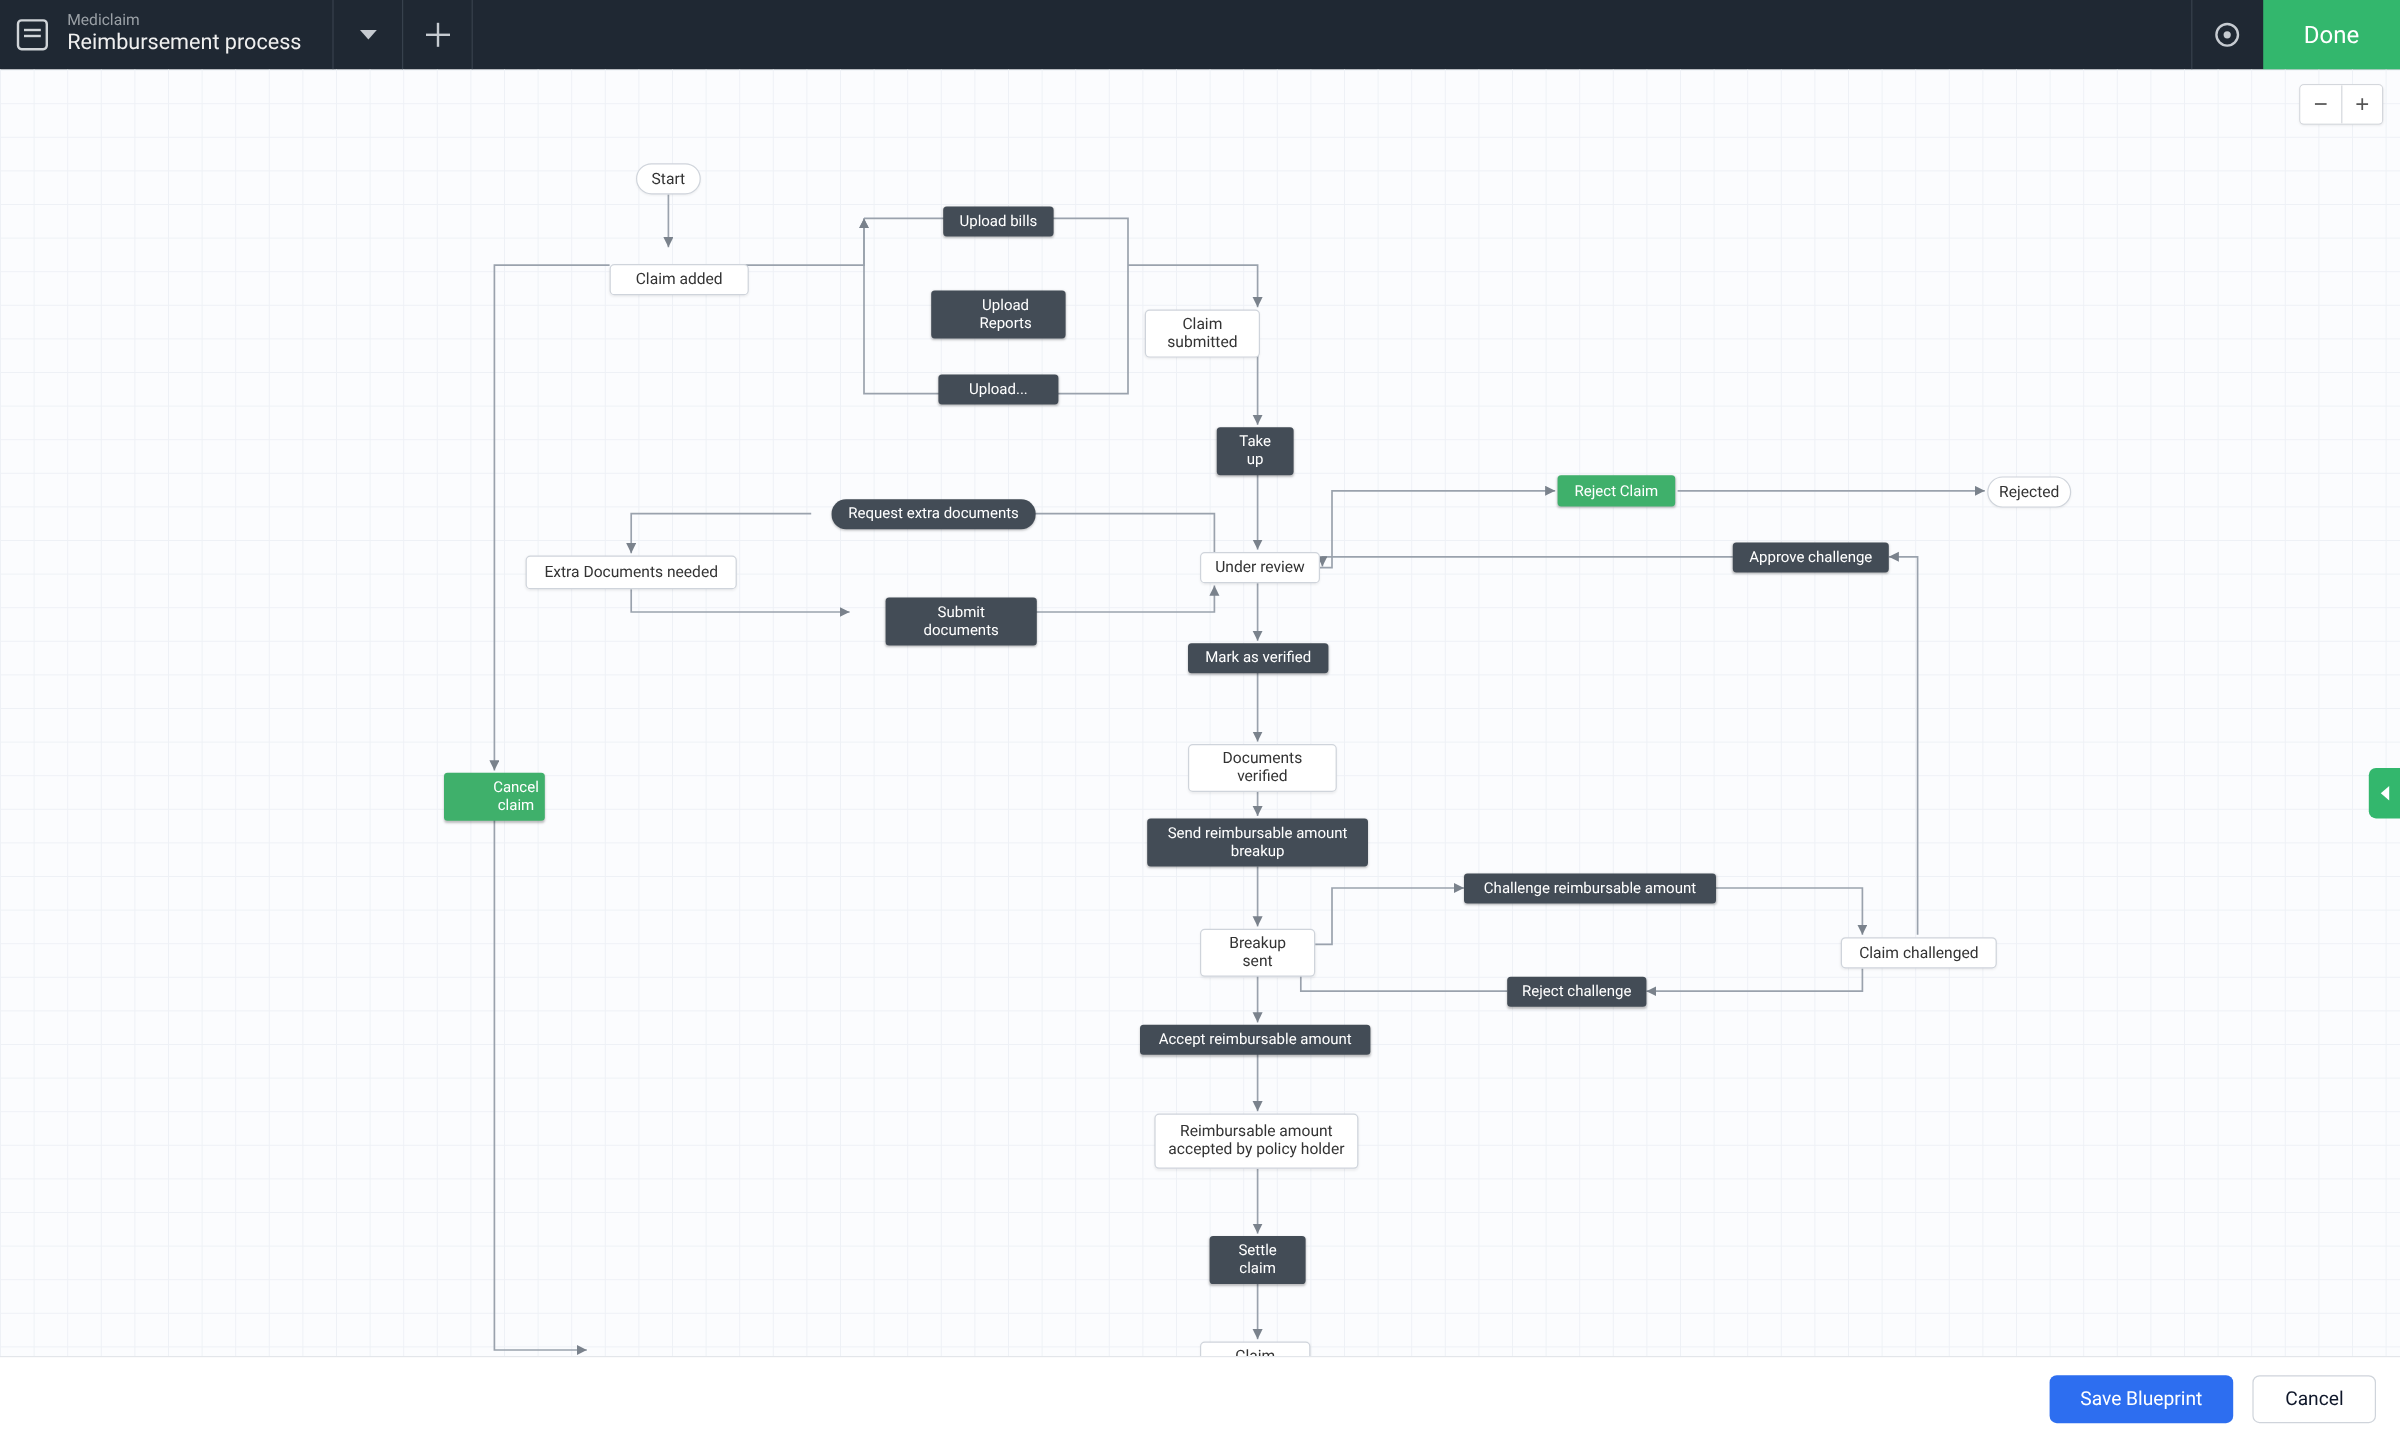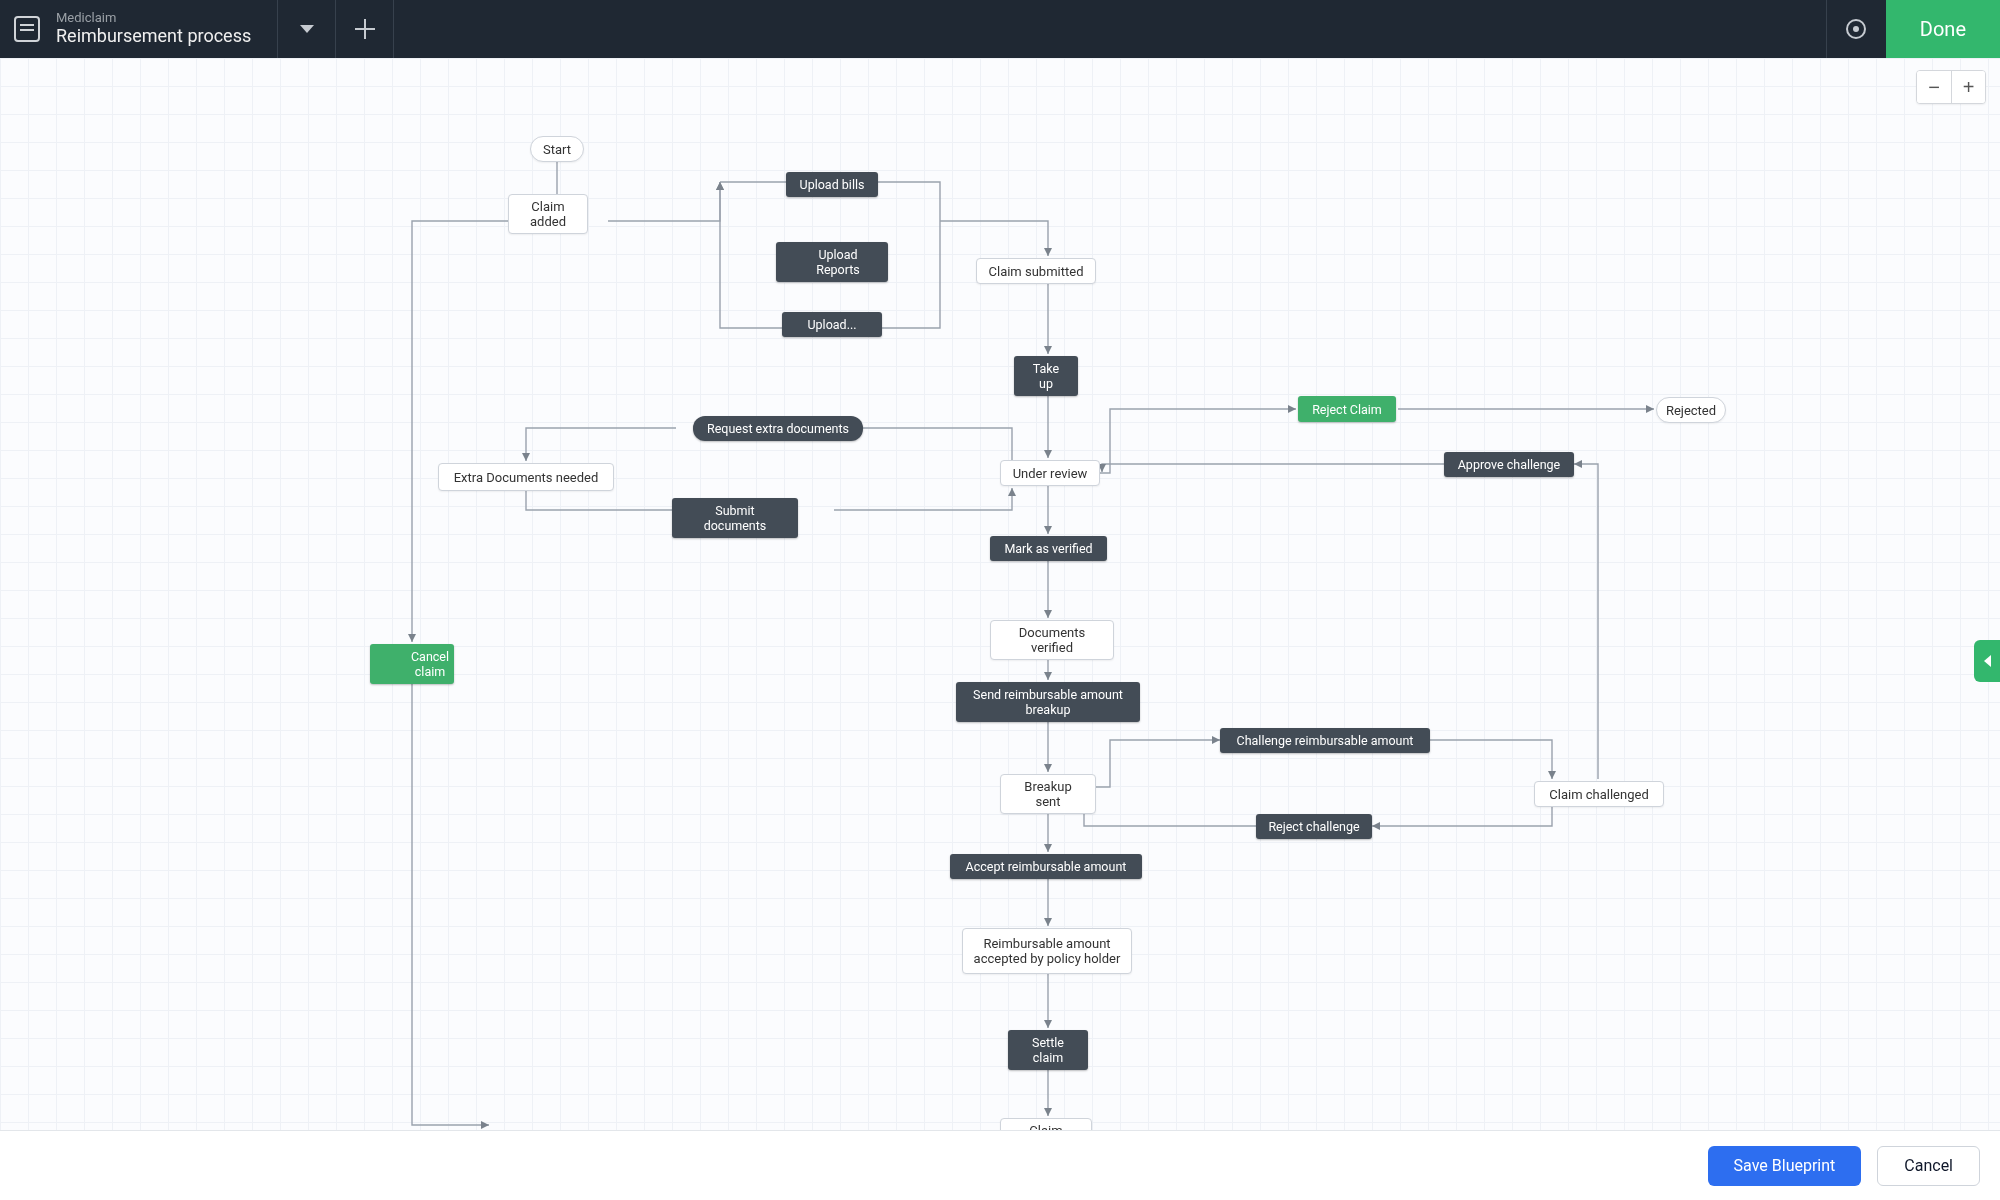--- a/index.html
+++ b/index.html
@@ -251,37 +251,37 @@
 
       <path d="M1048 916 L1048 970"></path>
       <path d="M1048 996 L1048 1058"></path>
 
       <path d="M508 163 L412 163 L412 584"></path>
       <path d="M412 612 L412 1067 L489 1067"></path>
     </g>
   </svg>
 
 <div class="node terminal" style="left: 530px; top: 78px; width: 54px; min-height: 26px;">Start</div>
-    <div class="node" style="left: 508px; top: 136px; width: 80px; min-height: 26px;">Claim added</div>
-    <div class="node" style="left: 976px; top: 200px; width: 120px; min-height: 26px;">Claim submitted</div>
+    <div class="node" style="left: 508px; top: 162px; width: 116px; min-height: 26px;">Claim added</div>
+    <div class="node" style="left: 954px; top: 200px; width: 96px; min-height: 26px;">Claim submitted</div>
     <div class="node" style="left: 1000px; top: 402px; width: 100px; min-height: 26px;">Under review</div>
     <div class="node" style="left: 438px; top: 405px; width: 176px; min-height: 28px;">Extra Documents needed</div>
     <div class="node" style="left: 990px; top: 562px; width: 124px; min-height: 26px;">Documents verified</div>
     <div class="node" style="left: 1000px; top: 716px; width: 96px; min-height: 26px;">Breakup sent</div>
     <div class="node" style="left: 1534px; top: 723px; width: 130px; min-height: 26px;">Claim challenged</div>
     <div class="node" style="left: 962px; top: 870px; width: 170px; min-height: 46px;">Reimbursable amount accepted by policy holder</div>
     <div class="node" style="left: 1000px; top: 1060px; width: 92px; min-height: 26px;">Claim settled</div>
     <div class="node terminal" style="left: 491px; top: 1054px; width: 74px; min-height: 26px; margin-top: 40px;">Cancelled</div>
     <div class="node terminal" style="left: 1656px; top: 339px; width: 70px; min-height: 26px;">Rejected</div>
     <div class="trans" style="left: 786px; top: 114px; width: 92px; min-height: 24px;">Upload bills</div>
     <div class="trans" style="left: 776px; top: 184px; width: 112px; min-height: 24px; padding-left: 24px;">Upload Reports</div>
     <div class="trans" style="left: 782px; top: 254px; width: 100px; min-height: 24px;">Upload...</div>
     <div class="trans" style="left: 1014px; top: 298px; width: 64px; min-height: 24px;">Take up</div>
     <div class="trans" style="left: 693px; top: 358px; width: 170px; min-height: 24px; border-radius: 12px;">Request extra documents</div>
-    <div class="trans" style="left: 672px; top: 440px; width: 126px; min-height: 24px;">Submit documents</div>
+    <div class="trans" style="left: 738px; top: 440px; width: 126px; min-height: 24px;">Submit documents</div>
     <div class="trans green" style="left: 1298px; top: 338px; width: 98px; min-height: 26px;">Reject Claim</div>
     <div class="trans" style="left: 1444px; top: 394px; width: 130px; min-height: 24px;">Approve challenge</div>
     <div class="trans" style="left: 990px; top: 478px; width: 117px; min-height: 24px;">Mark as verified</div>
     <div class="trans" style="left: 956px; top: 624px; width: 184px; min-height: 40px;">Send reimbursable amount breakup</div>
     <div class="trans" style="left: 1220px; top: 670px; width: 210px; min-height: 24px;">Challenge reimbursable amount</div>
     <div class="trans" style="left: 1256px; top: 756px; width: 116px; min-height: 24px;">Reject challenge</div>
     <div class="trans" style="left: 950px; top: 796px; width: 192px; min-height: 24px;">Accept reimbursable amount</div>
     <div class="trans" style="left: 1008px; top: 972px; width: 80px; min-height: 24px;">Settle claim</div>
     <div class="trans green" style="left: 370px; top: 586px; width: 84px; min-height: 26px; padding-left: 48px;">Cancel claim</div>
   </div>

